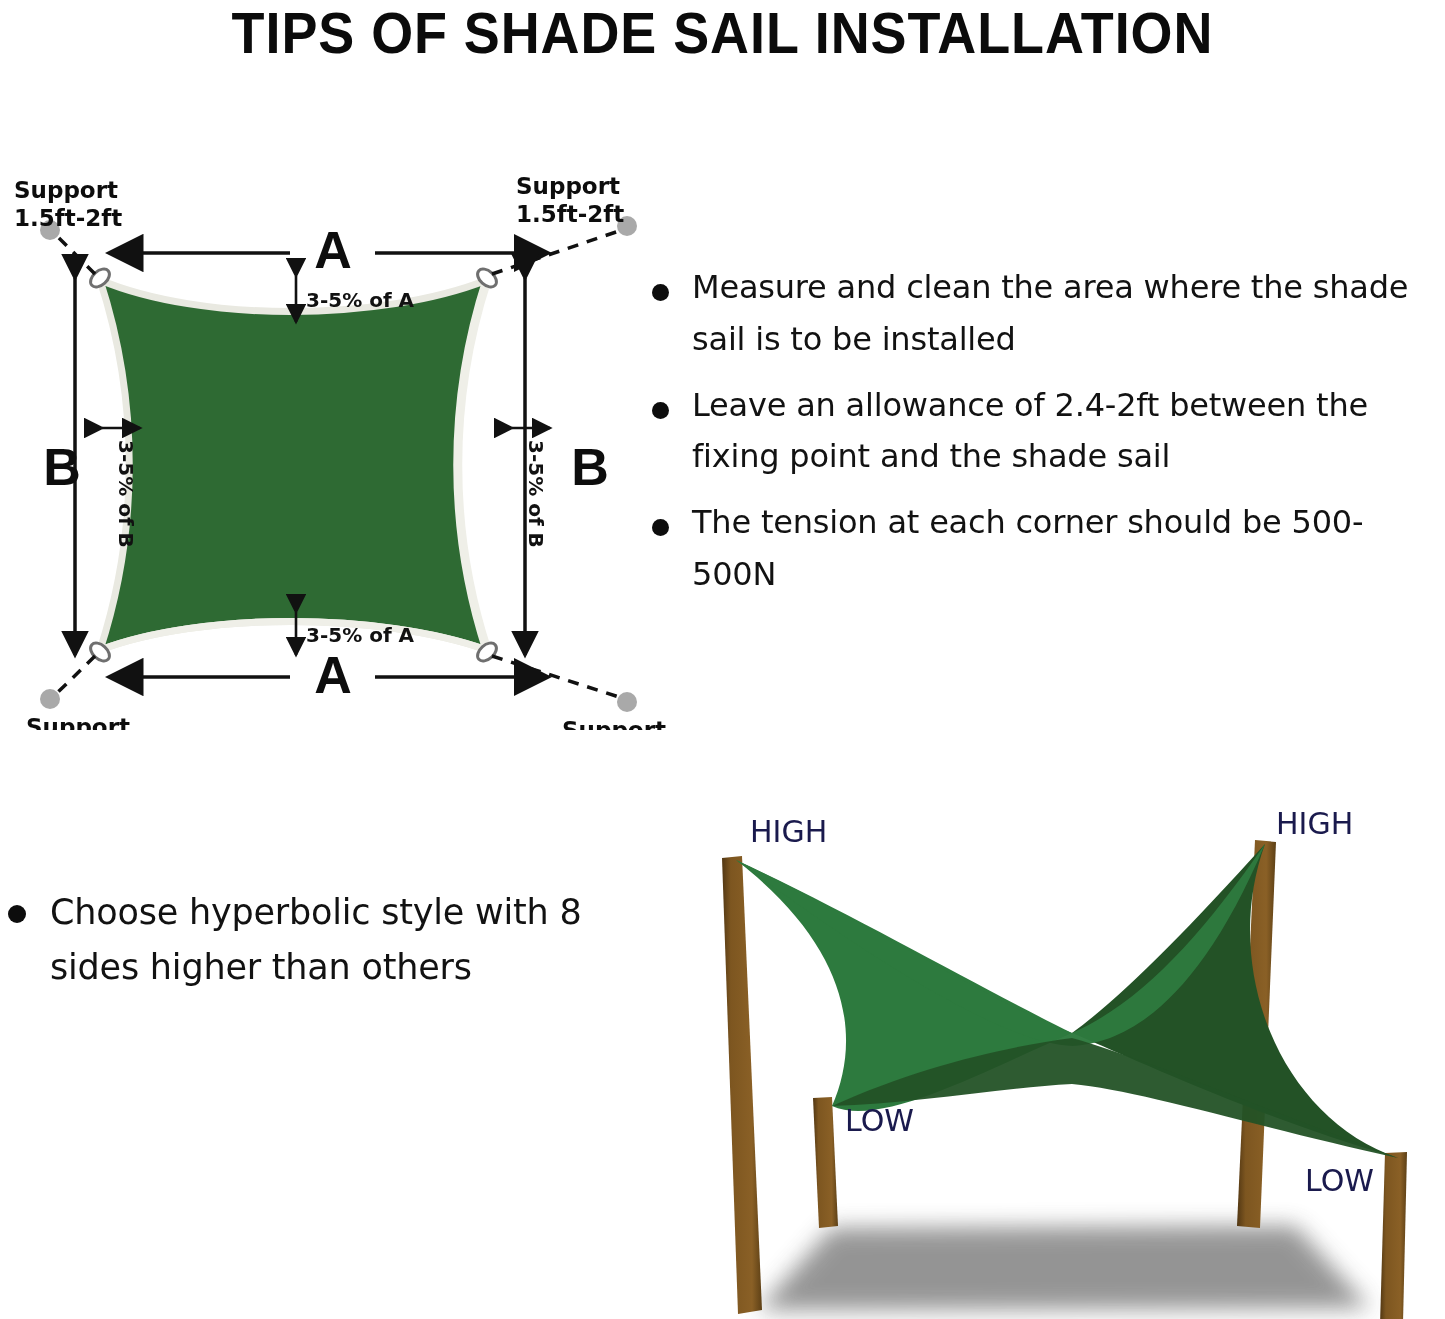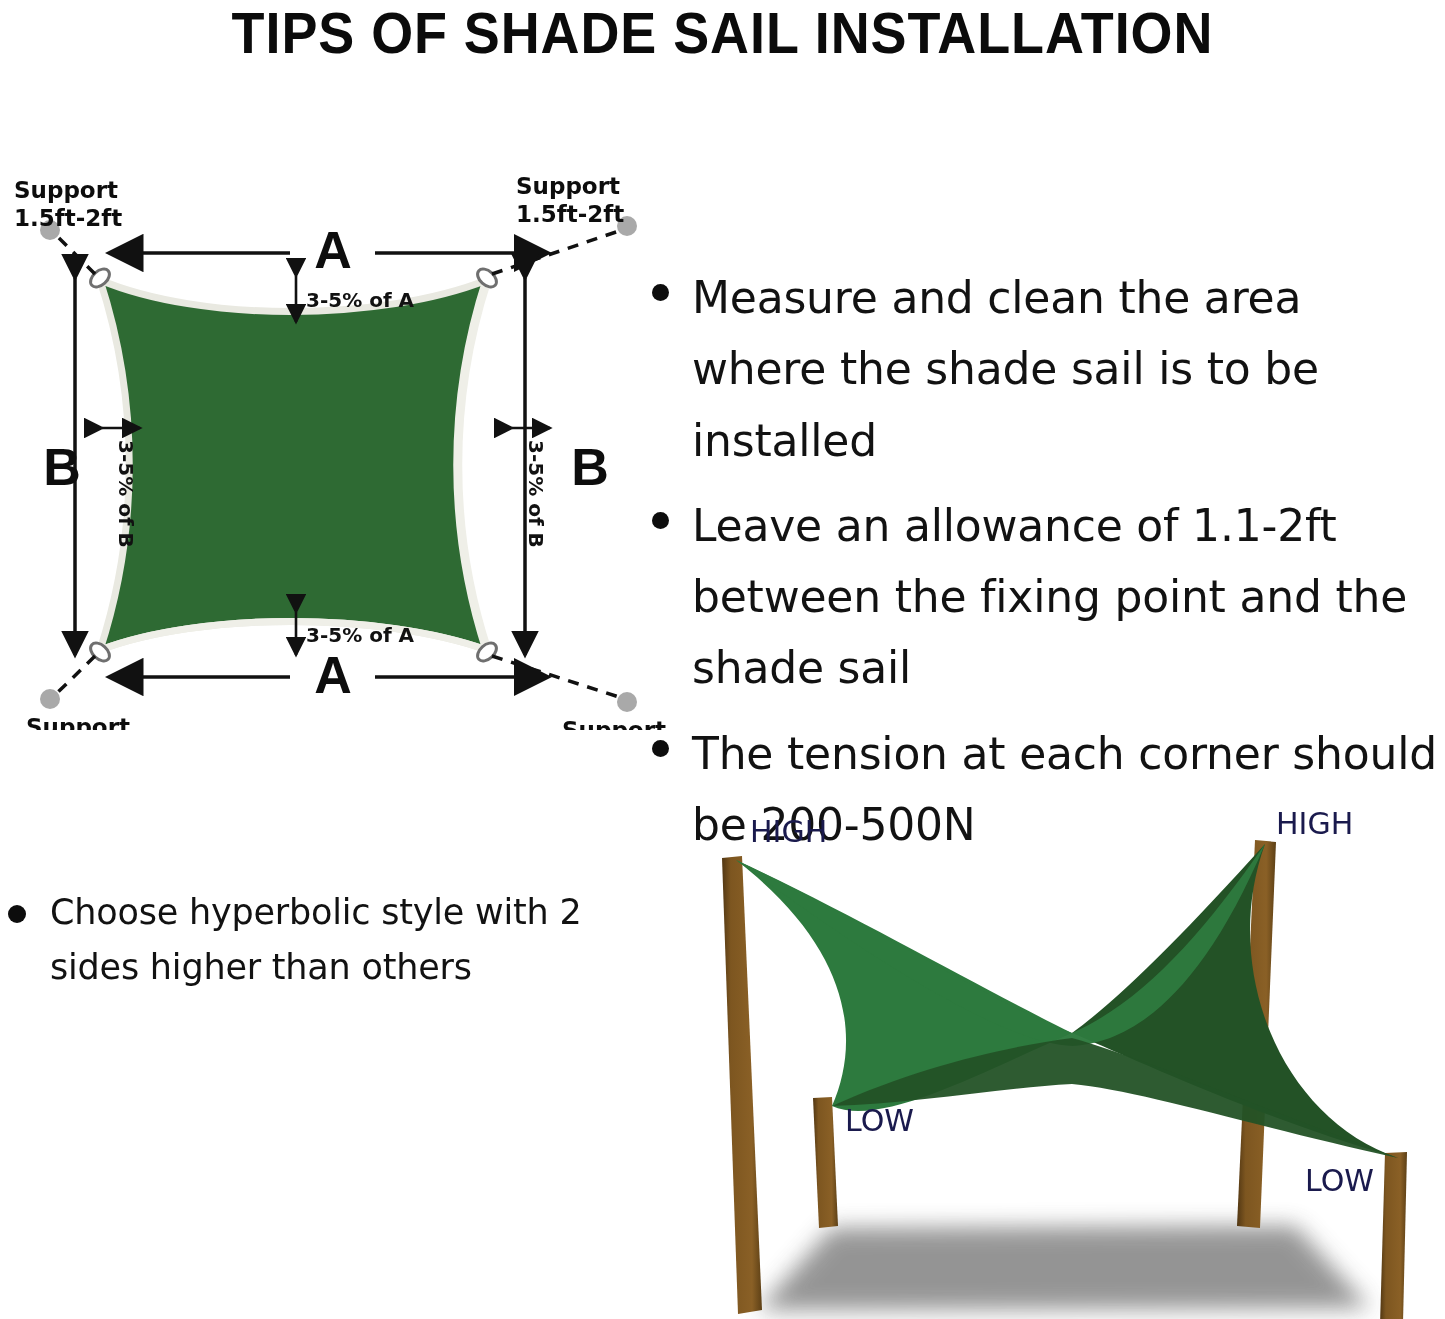--- a/index.html
+++ b/index.html
@@ -69,21 +69,21 @@
   ul.bullets {
     list-style: none;
     margin: 0;
     padding: 0;
   }
   ul.bullets li {
     position: relative;
     padding-left: 52px;
     margin: 0 0 14px 0;
     font-family: "DejaVu Sans", "Liberation Sans", sans-serif;
-    font-size: 44px;
+    font-size: 32px;
     line-height: 1.62;
     color: #121212;
     letter-spacing: -0.2px;
   }
   ul.bullets li::before {
     content: "";
     position: absolute;
     left: 12px;
     top: 22px;
     width: 17px;
@@ -194,28 +194,28 @@
 
       <text x="562" y="588">Support</text>
       <text x="562" y="616">1.5ft-2ft</text>
     </g>
   </svg>
 </div>
 
 <div class="panel-top-right">
   <ul class="bullets">
     <li>Measure and clean the area where the shade sail is to be installed</li>
-    <li>Leave an allowance of 1.1-2ft between the fixing point and the shade sail</li>
-    <li>The tension at each corner should be 200-500N</li>
+    <li>Leave an allowance of 2.4-2ft between the fixing point and the shade sail</li>
+    <li>The tension at each corner should be 500-500N</li>
   </ul>
 </div>
 
 <div class="panel-bottom-left">
   <ul class="bullets">
-    <li>Choose hyperbolic style with 2 sides higher than others</li>
+    <li>Choose hyperbolic style with 8 sides higher than others</li>
   </ul>
 </div>
 
 <div class="panel-bottom-right">
   <svg width="765" height="529" viewBox="0 0 765 529">
     <defs>
       <filter id="shadowBlur" x="-25%" y="-60%" width="150%" height="220%">
         <feGaussianBlur stdDeviation="11"></feGaussianBlur>
       </filter>
       <linearGradient id="postGrad" x1="0" y1="0" x2="1" y2="0">

